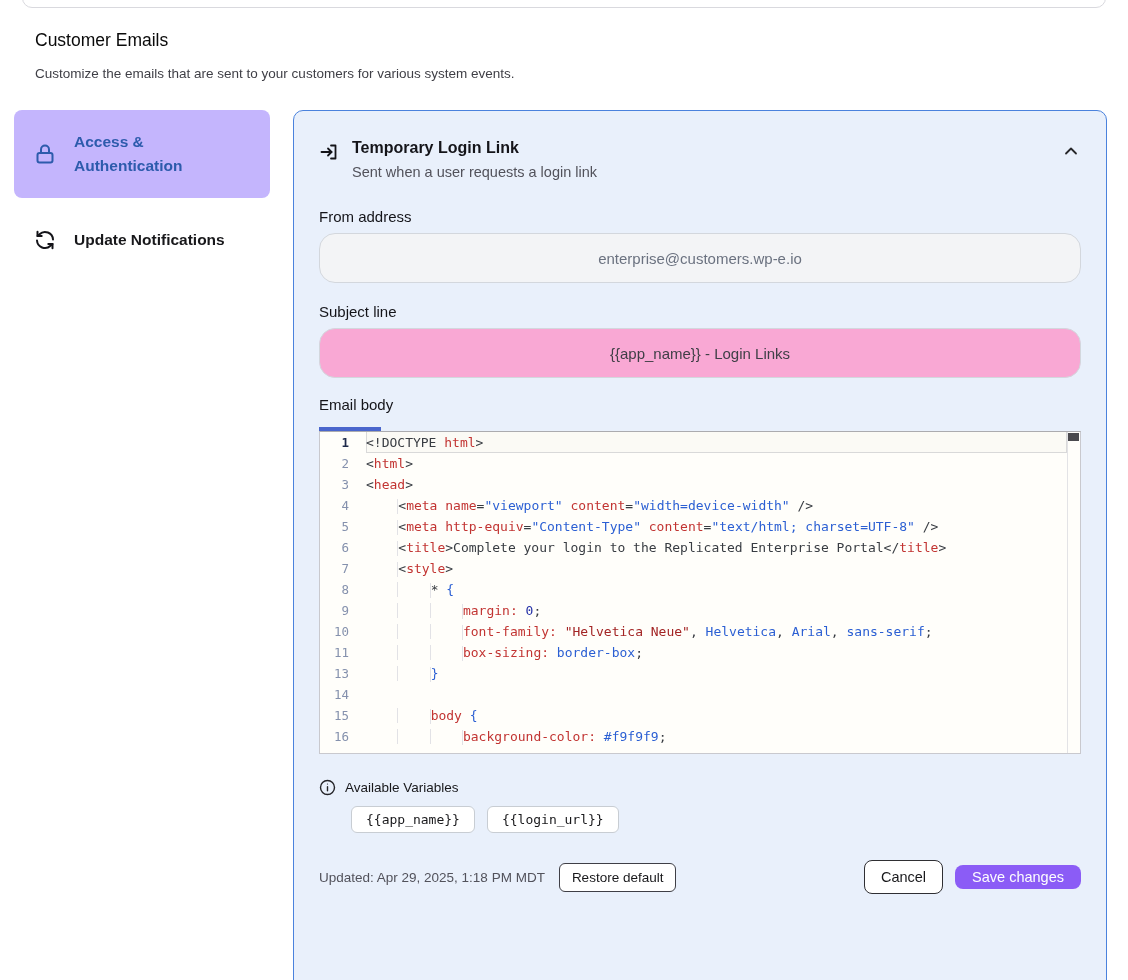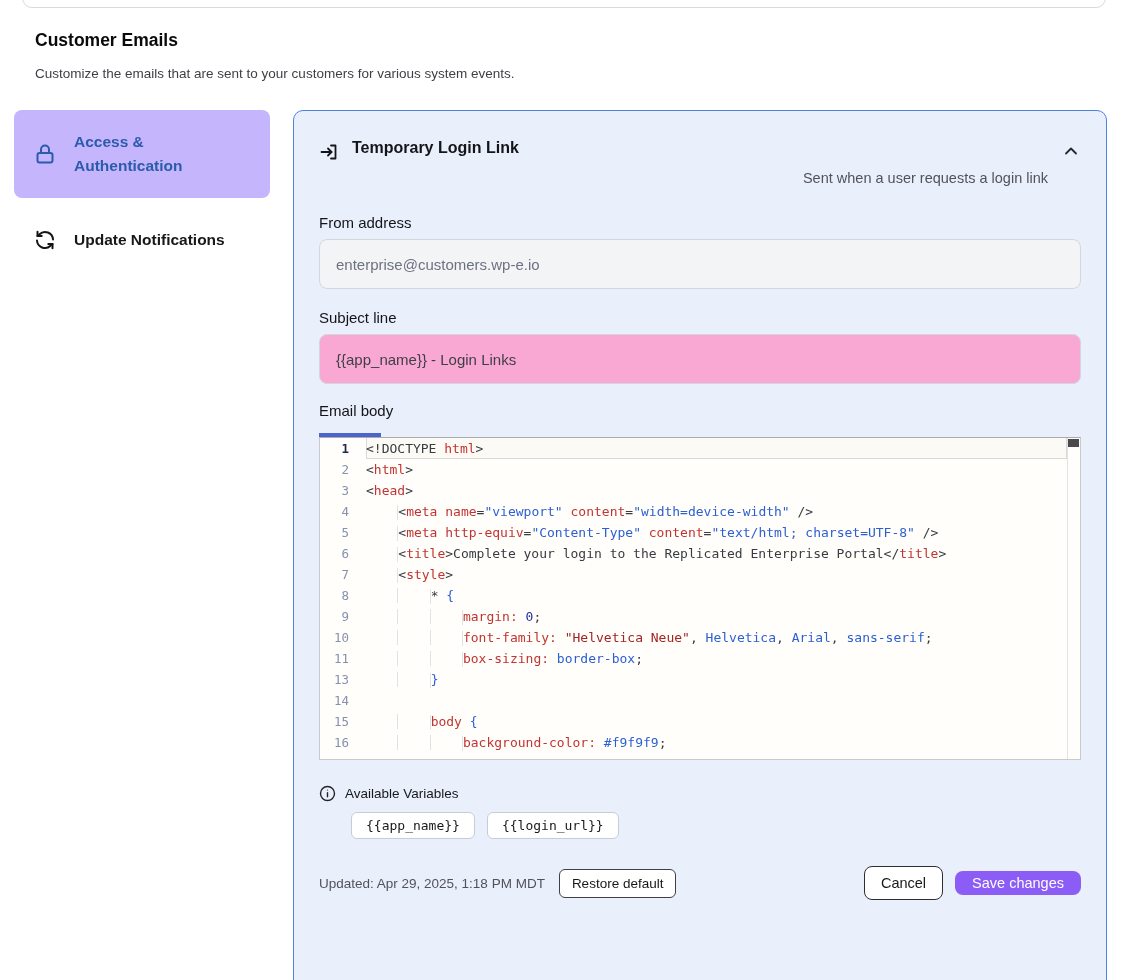--- a/index.html
+++ b/index.html
@@ -1,43 +1,43 @@
 <!DOCTYPE html>
 <html><head>
 <meta charset="utf-8">
 <style>
   * { margin:0; padding:0; box-sizing:border-box; }
   html,body { width:1128px; height:980px; background:#fff; font-family:"Liberation Sans",sans-serif; overflow:hidden; position:relative; }
 
   .top-card { position:absolute; left:22px; top:-22px; width:1084px; height:30px; background:#fff; border:1px solid #d9d9de; border-radius:10px; }
 
-  .page-title { position:absolute; left:35px; top:30px; font-size:17.5px; font-weight:700; color:#0a0a0a; }
+  .page-title { position:absolute; left:35px; top:30px; font-size:17.5px; font-weight:400; color:#0a0a0a; }
   .page-subtitle { position:absolute; left:35px; top:66px; font-size:13.5px; color:#3f3f46; }
 
   
   .sidebar { position:absolute; left:14px; top:110px; width:256px; }
   .side-item { display:flex; align-items:center; gap:17px; padding-left:19px; border-radius:8px; cursor:pointer; }
   .side-item.active { background:#c4b5fd; height:88px; }
   .side-item.active .side-label { color:#2d5bac; }
   .side-item.plain { height:48px; margin-top:18px; }
   .side-label { font-size:15.5px; font-weight:600; color:#18181b; line-height:24px; width:160px; }
   .icon-box { flex:none; display:flex; align-items:center; justify-content:center; }
 
   
   .panel { position:absolute; left:293px; top:110px; width:814px; height:919px; background:#e9f0fb; border:1px solid #4a82dd; border-radius:10px; padding:22px 25px 20px 25px; }
 
   .panel-header { display:flex; align-items:flex-start; gap:13px; margin-bottom:28px; }
   .panel-header .icon-box { margin-top:9px; }
   .ph-text { flex:1; }
   .ph-title { font-size:16px; font-weight:700; color:#141419; line-height:22px; margin-top:4px; }
-  .ph-sub { font-size:14.5px; color:#52525b; margin-top:11px;text-align:right; }
+  .ph-sub { font-size:14.5px; color:#52525b; margin-top:5px; }
   .chevron-btn { background:none; border:none; cursor:pointer; margin-top:10px; padding:2px; }
 
   .field-label { font-size:15px; color:#141419; margin-bottom:8px; }
-  .text-input { width:100%; height:50px; border:1px solid #d3d7dd; border-radius:8px; padding:0 16px; font-size:15px; font-family:"Liberation Sans",sans-serif; outline:none; }
+  .text-input { width:100%; height:50px; border:1px solid #d3d7dd; border-radius:16px; padding:0 16px; font-size:15px; font-family:"Liberation Sans",sans-serif; outline:none;text-align:center; }
   .text-input.disabled { background:#f3f4f6; color:#6b7280; }
   .text-input.editable { background:#f9a8d4; color:#3f3f46; }
   .mb20 { margin-bottom:20px; } .mb18 { margin-bottom:18px; }
 
   .tabs { display:flex; gap:42px; margin-top:25px; padding-left:18px; }
   .tab { font-size:14.5px; cursor:pointer; background:none; border:none; font-family:"Liberation Sans",sans-serif; }
   .tab.active { color:#4a5fc8; font-weight:700; }
   .tab.inactive { color:#27272a; }
 
   .tab-indicator { width:62px; height:4px; background:#4a66cc; margin-top:14px; }

